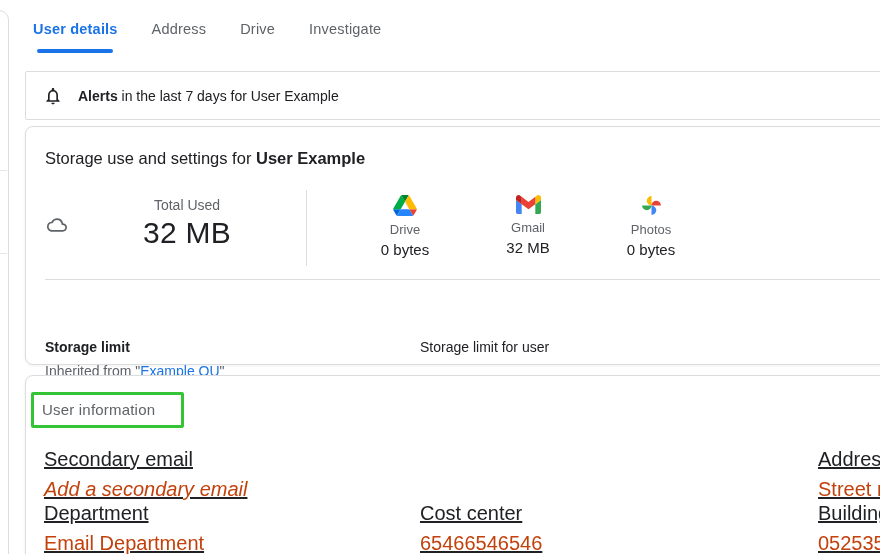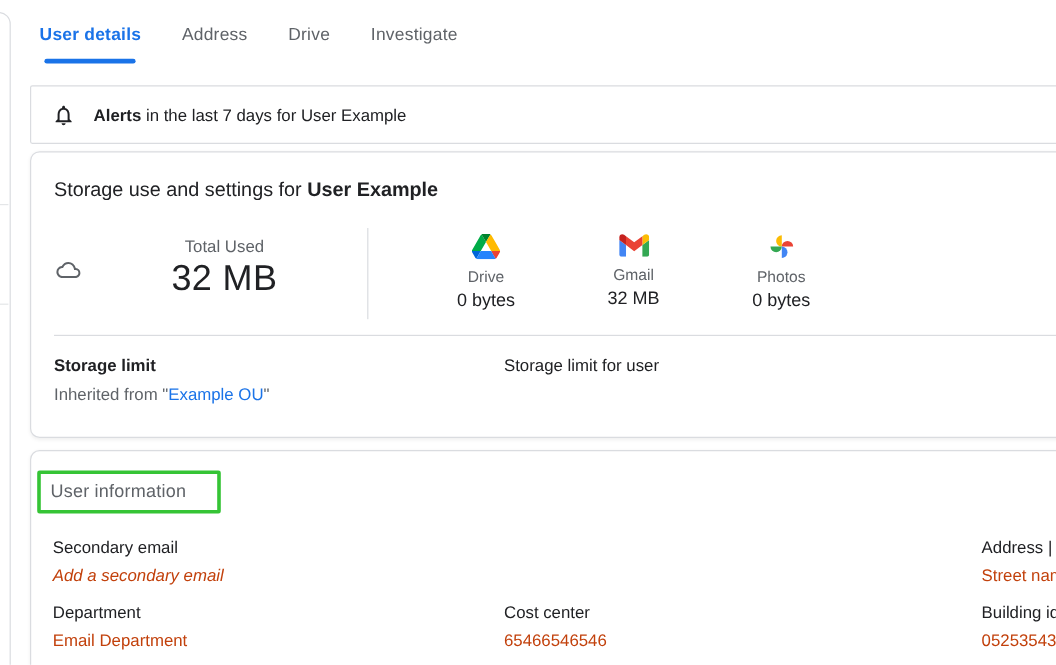--- a/index.html
+++ b/index.html
@@ -31,29 +31,29 @@
   .cloud{left:19px;top:88px;}
   .total-block{left:61px;top:70px;width:200px;text-align:center;}
   .total-label{font-size:14px;color:#5f6368;}
   .total-value{font-size:30px;color:#202124;margin-top:3px;letter-spacing:.3px;}
   .vdivider{left:280px;top:63px;width:1px;height:76px;background:#dadce0;}
   .service{top:68px;width:120px;text-align:center;}
   .service .s-name{font-size:13px;color:#5f6368;margin-top:2px;}
   .service .s-value{font-size:15px;color:#202124;margin-top:4px;}
   .hdivider{left:19px;right:0;top:152px;height:1px;background:#dadce0;}
   .limit-col{top:169px;font-size:14px;}
-  .limit-col .lab{color:#202124;}
+  .limit-col .lab{color:#202124;margin-top:43px;}
   .limit-col .lab.bold{font-weight:700;}
   .limit-col .val{margin-top:8px;color:#5f6368;white-space:pre;}
   .link{color:#1a73e8;cursor:pointer;}
   
   .userinfo-card{left:25px;top:375px;right:-12px;height:195px;}
   .green-box{left:5px;top:16px;width:153px;height:36px;border:3px solid #35c435;box-sizing:border-box;border-radius:2px;}
   .section-heading{left:16px;top:25px;font-size:15px;color:#5f6368;letter-spacing:.2px;}
-  .field{font-size:14px;white-space:nowrap;}
+  .field{font-size:20px;white-space:nowrap;text-decoration:underline;}
   .field .f-label{color:#202124;}
   .field .f-value{margin-top:7px;color:#c2410c;}
   .field .f-value.italic{font-style:italic;}
   .r1{top:72px;} .r2{top:126px;}
   .c1{left:18px;} .c2{left:394px;} .c3{left:792px;}
 </style>
 </head>
 <body>
 
 <div class="abs left-sliver"></div>

